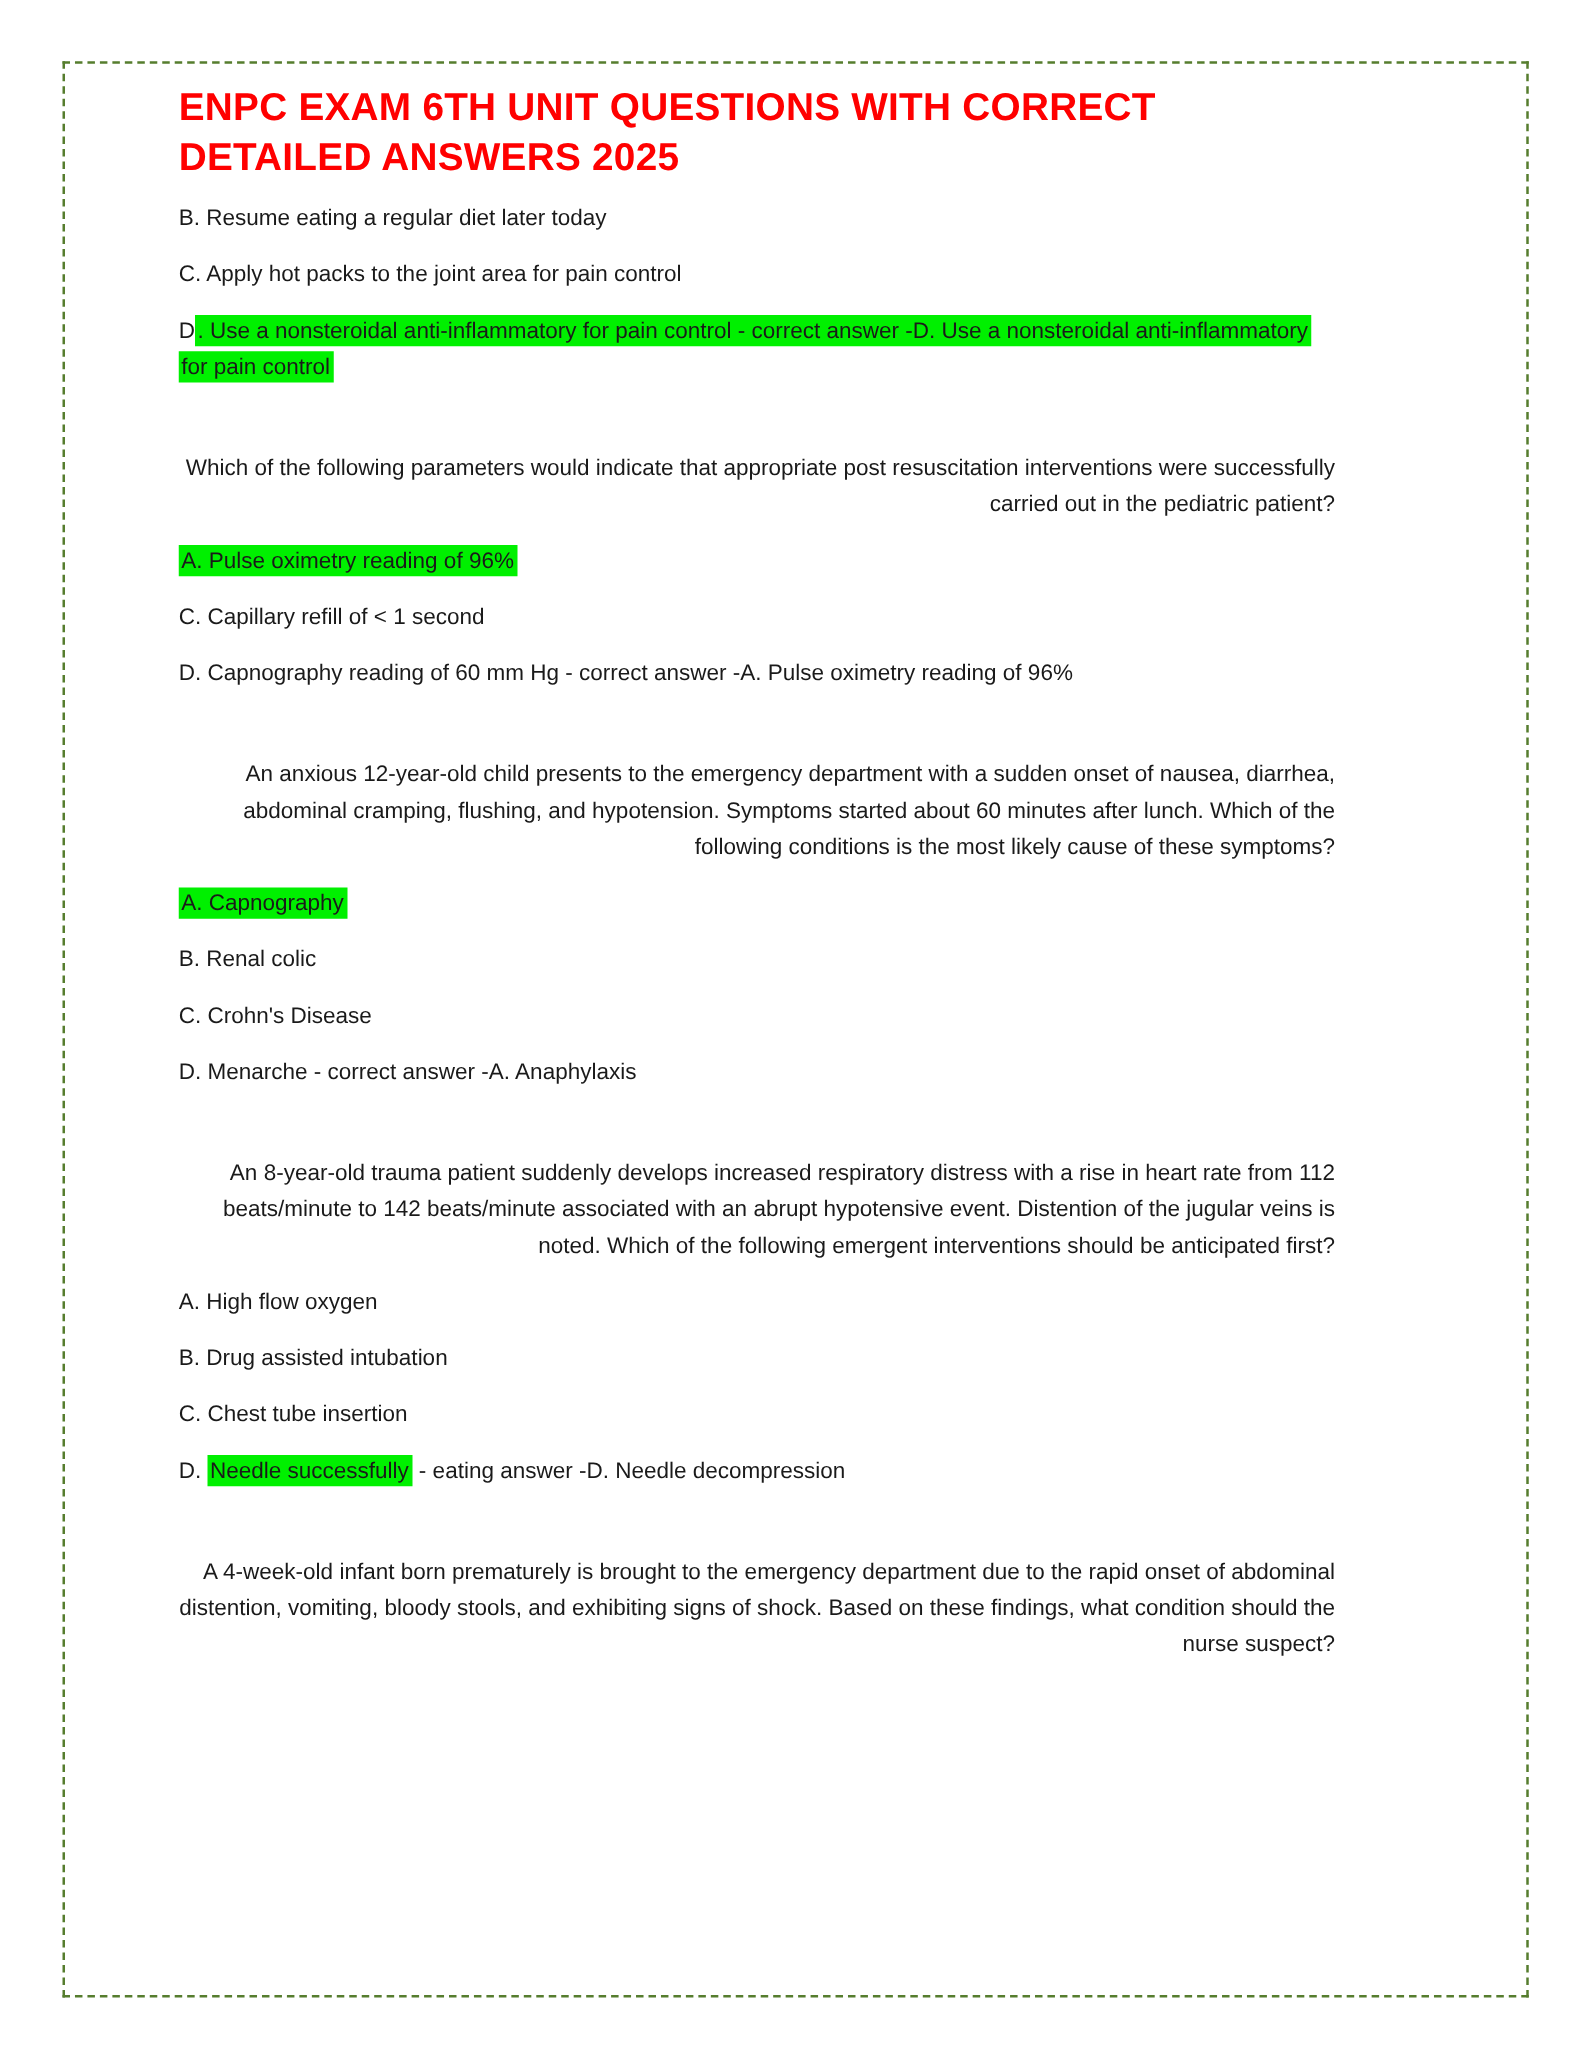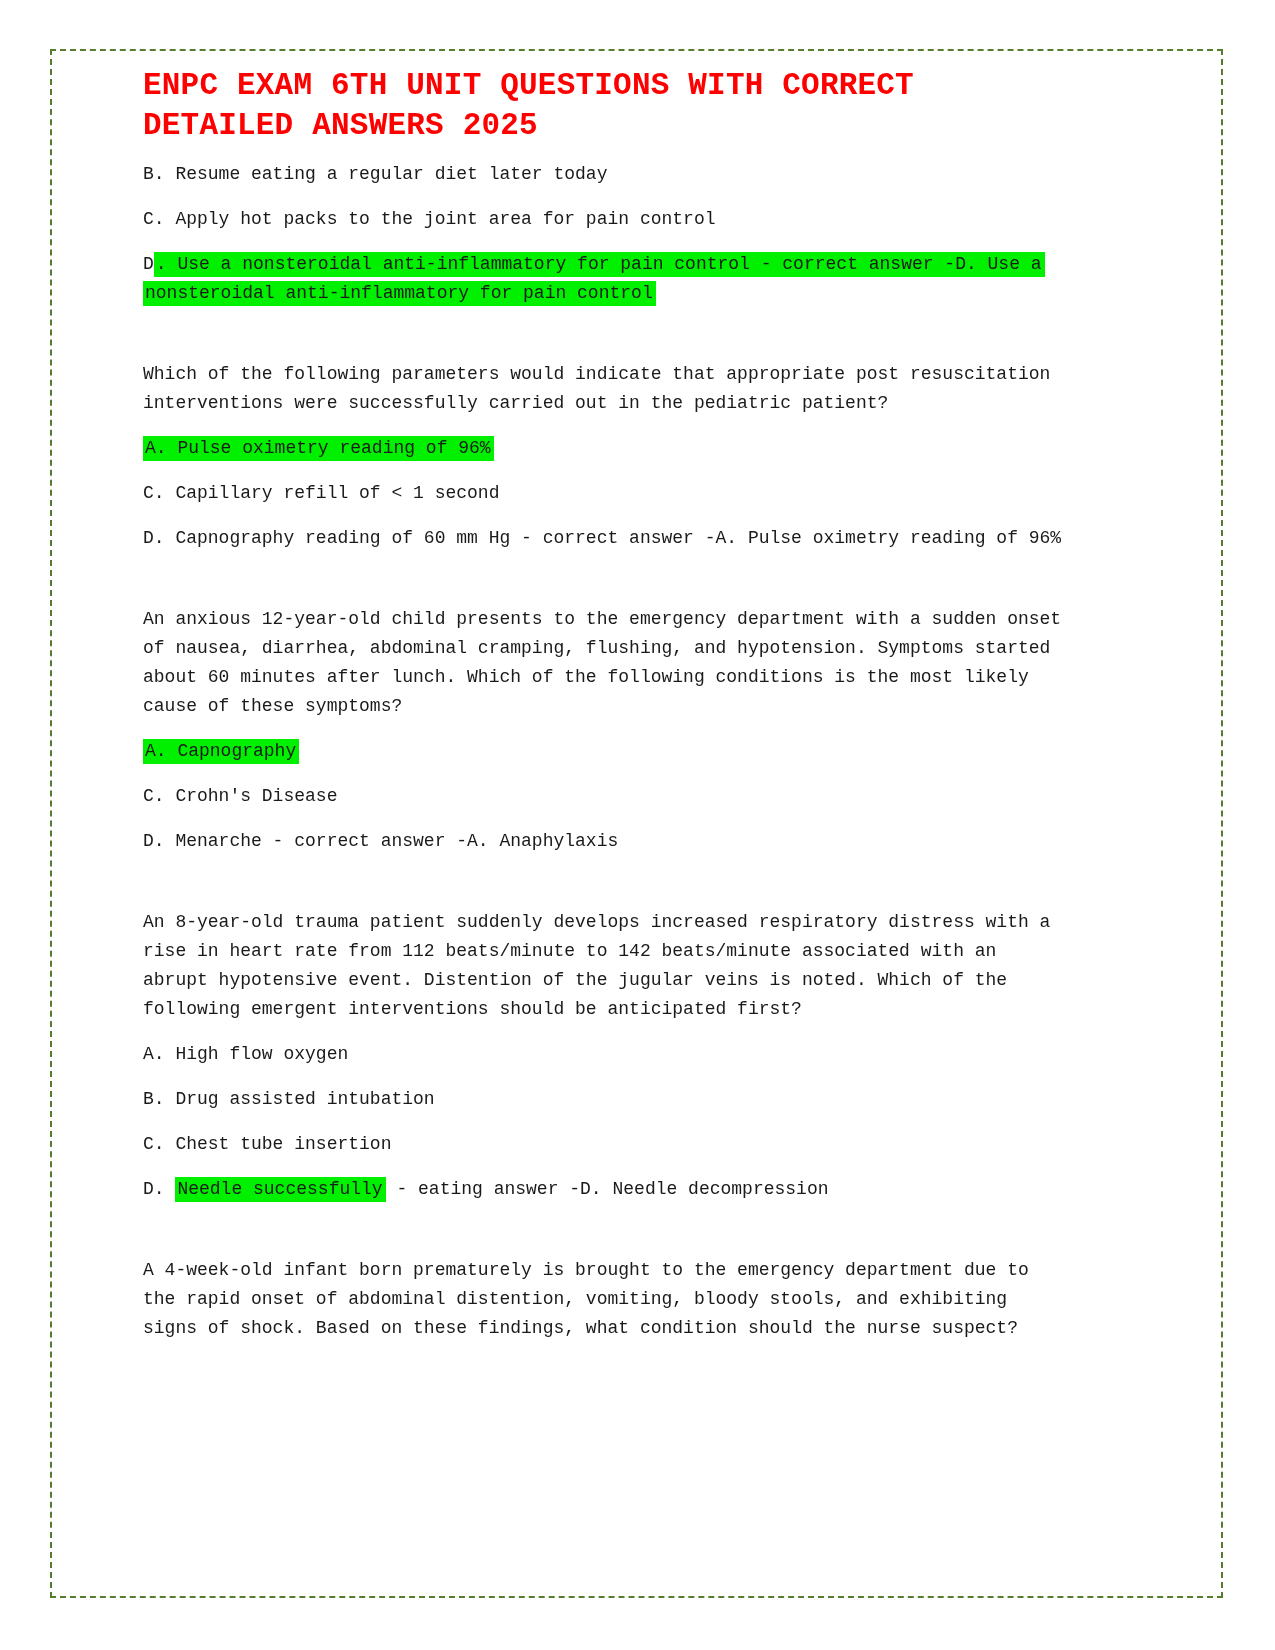--- a/index.html
+++ b/index.html
@@ -14,34 +14,35 @@
     font-family:"Liberation Sans",sans-serif;
     color:var(--text-color);
     -webkit-font-smoothing:antialiased;
   }
   .border-frame{
     position:absolute;left:50px;top:49px;width:1173px;height:1549px;
     border:2px dashed var(--border-color);
     box-sizing:border-box;
   }
   .content{
-    position:absolute;left:143px;top:66px;width:925px;font-family:Liberation Mono, monospace;
+    position:absolute;left:143px;top:66px;width:925px;
   }
   h1.title{
     margin:0 0 14px 0;
     font-size:31px;line-height:40px;font-weight:bold;
     color:var(--title-color);
     letter-spacing:0.2px;
   }
   p.line{
     margin:0 0 16px 0;
     font-size:18px;line-height:29px;font-weight:400;
   }
   p.stem{
     margin-top:52px;
+    text-align:right;
   }
   span.hl{
     background:var(--highlight-color);
     padding:2px 3px 3px 2px;
     box-decoration-break:clone;
     -webkit-box-decoration-break:clone;
   }
 </style>
 </head>
 <body>
@@ -56,20 +57,21 @@
   <p class="line"><span>C. Apply hot packs to the joint area for pain control</span></p>
   <p class="line"><span>D</span><span class="hl">. Use a nonsteroidal anti-inflammatory for pain control - correct answer -D. Use a nonsteroidal anti-inflammatory for pain control</span></p>
 
   <p class="line stem">Which of the following parameters would indicate that appropriate post resuscitation interventions were successfully carried out in the pediatric patient?</p>
   <p class="line"><span class="hl">A. Pulse oximetry reading of 96%</span></p>
   <p class="line"><span>C. Capillary refill of &lt; 1 second</span></p>
   <p class="line"><span>D. Capnography reading of 60 mm Hg - correct answer -A. Pulse oximetry reading of 96%</span></p>
 
   <p class="line stem">An anxious 12-year-old child presents to the emergency department with a sudden onset of nausea, diarrhea, abdominal cramping, flushing, and hypotension. Symptoms started about 60 minutes after lunch. Which of the following conditions is the most likely cause of these symptoms?</p>
   <p class="line"><span class="hl">A. Capnography</span></p>
+  <p class="line"><span>B. Renal colic</span></p>
   <p class="line"><span>C. Crohn's Disease</span></p>
   <p class="line"><span>D. Menarche - correct answer -A. Anaphylaxis</span></p>
 
   <p class="line stem">An 8-year-old trauma patient suddenly develops increased respiratory distress with a rise in heart rate from 112 beats/minute to 142 beats/minute associated with an abrupt hypotensive event. Distention of the jugular veins is noted. Which of the following emergent interventions should be anticipated first?</p>
   <p class="line"><span>A. High flow oxygen</span></p>
   <p class="line"><span>B. Drug assisted intubation</span></p>
   <p class="line"><span>C. Chest tube insertion</span></p>
   <p class="line"><span>D. </span><span class="hl">Needle successfully</span><span> - eating answer -D. Needle decompression</span></p>
 
   <p class="line stem">A 4-week-old infant born prematurely is brought to the emergency department due to the rapid onset of abdominal distention, vomiting, bloody stools, and exhibiting signs of shock. Based on these findings, what condition should the nurse suspect?</p>

